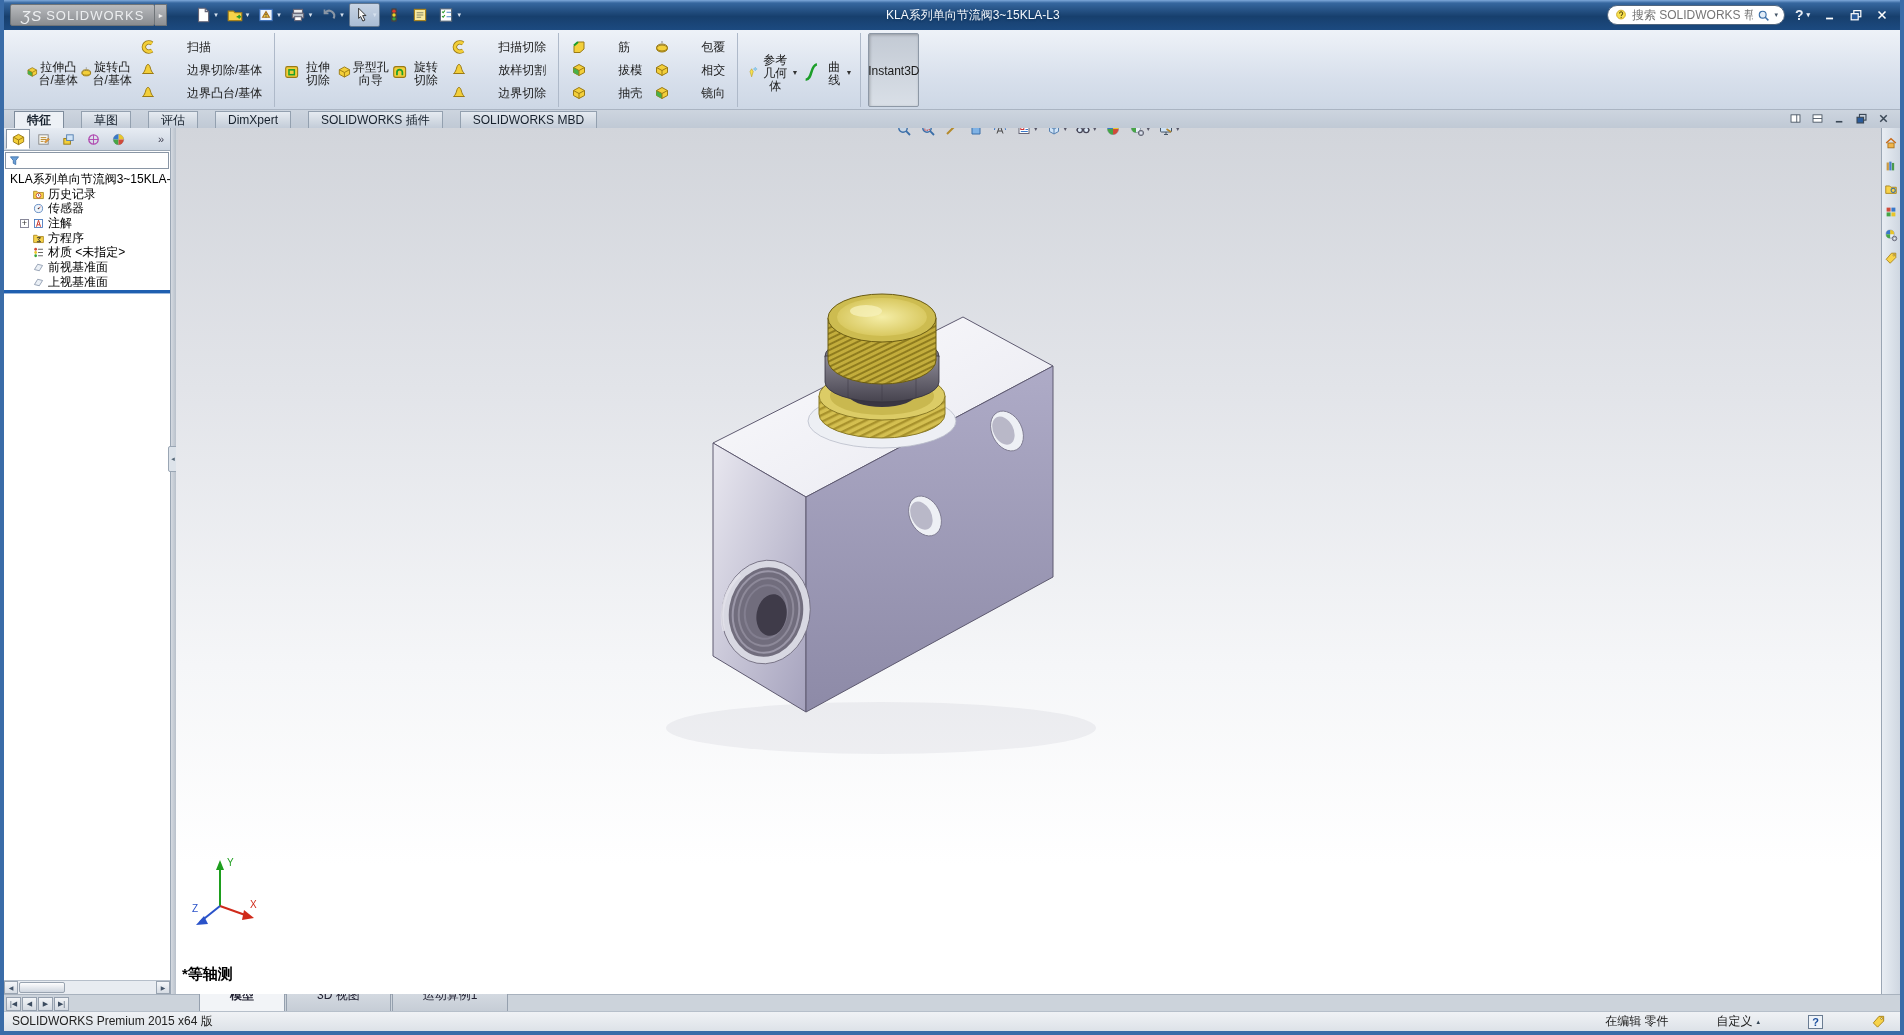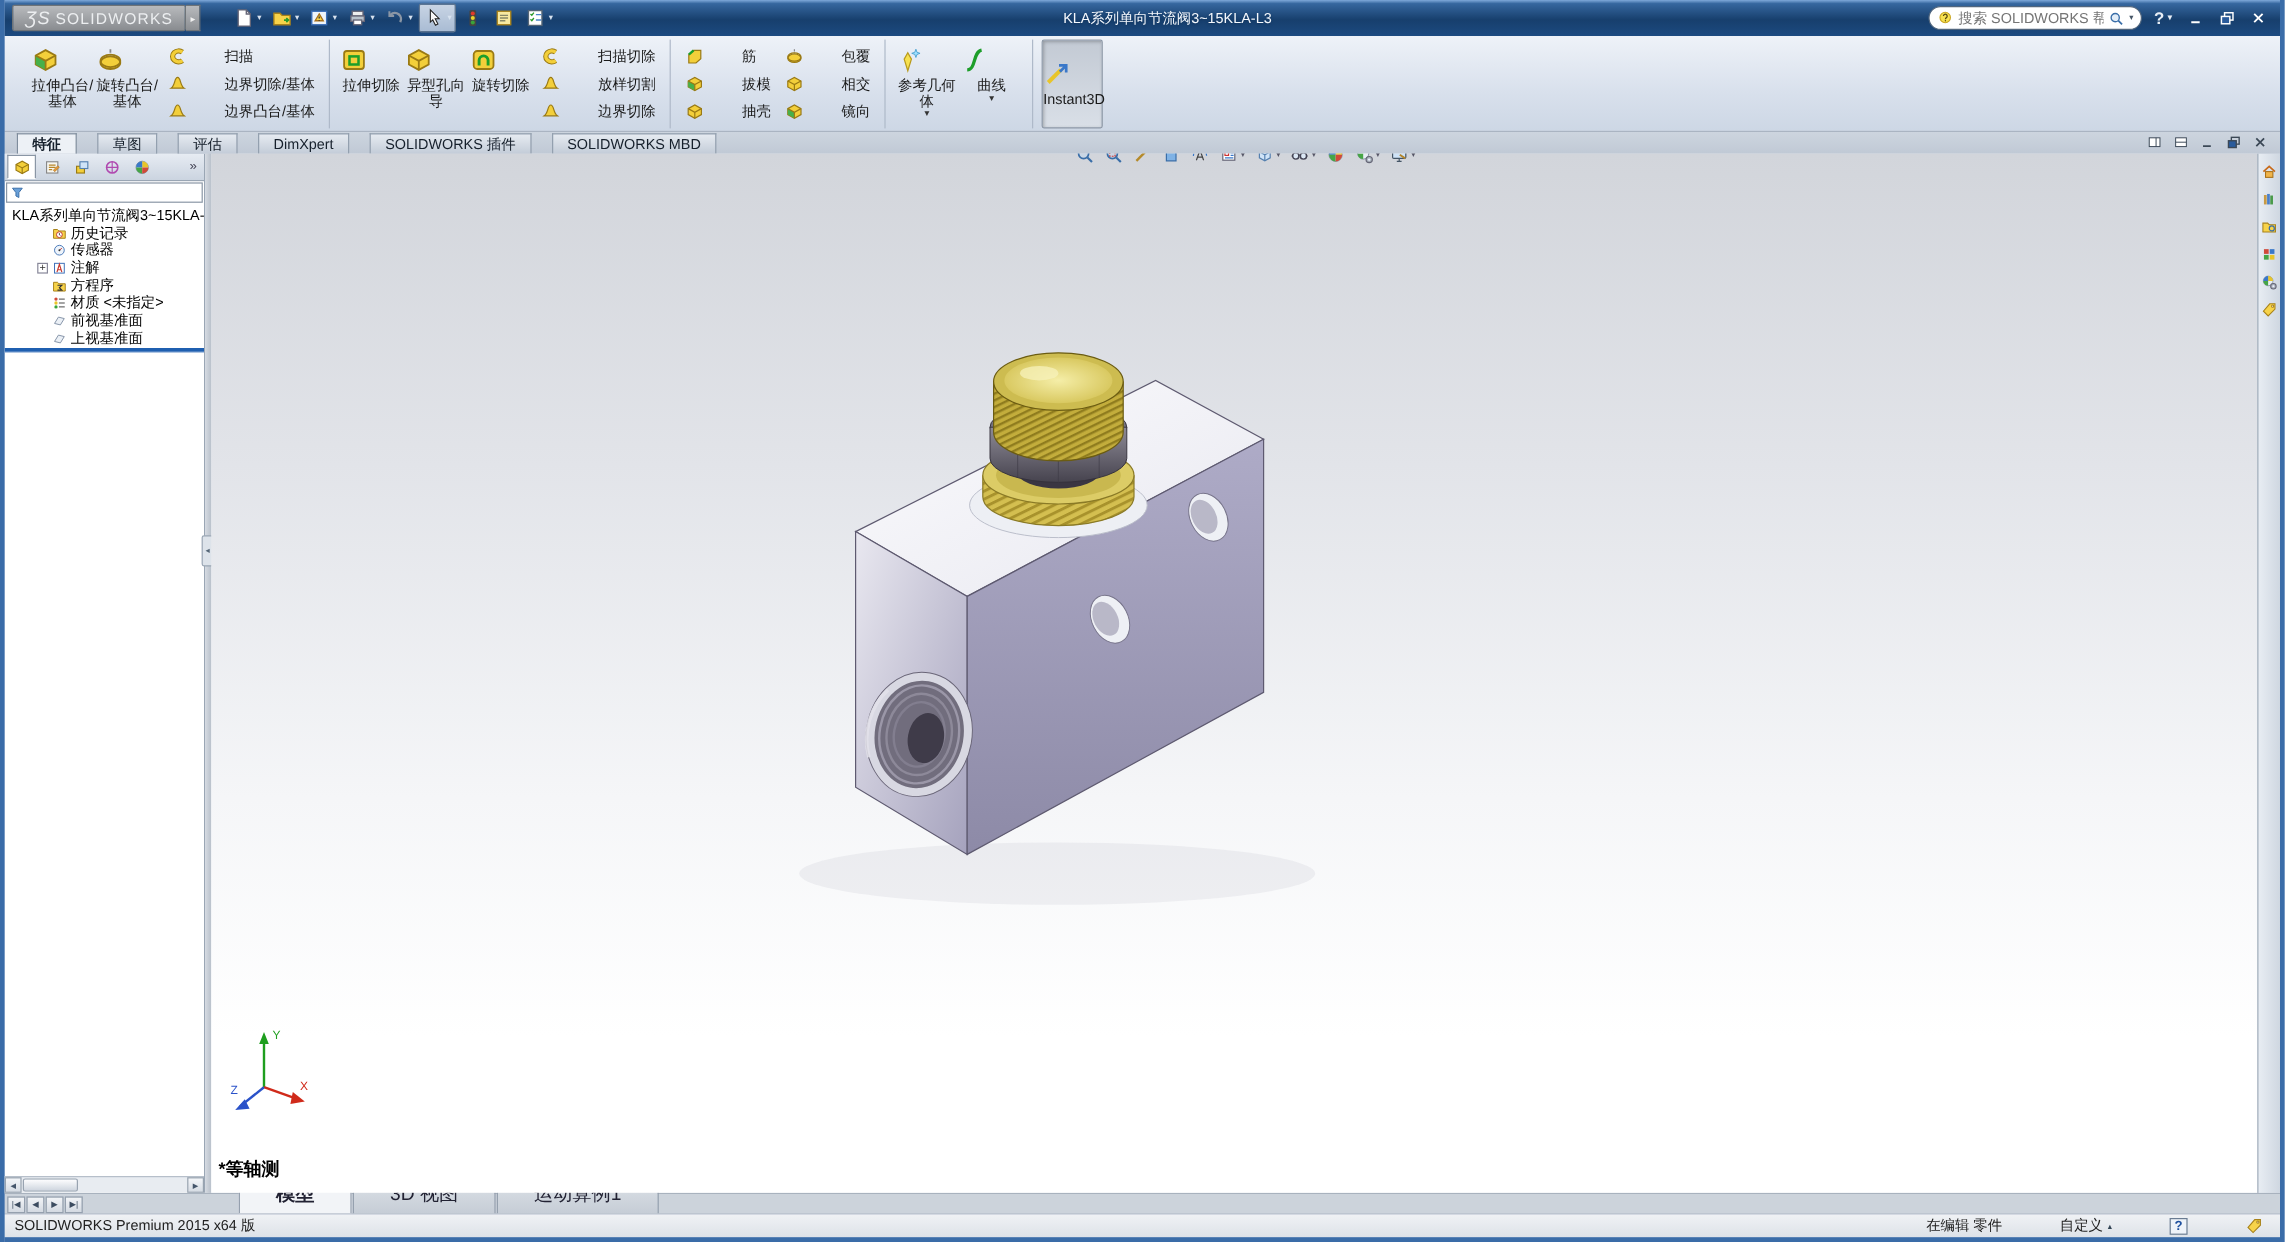--- a/index.html
+++ b/index.html
@@ -34,21 +34,21 @@
   #help-btn{color:#e8eef6;font-weight:bold;font-size:14px;display:flex;align-items:center;gap:3px;}
   #help-btn .dd{font-size:7px;}
   #winbtns{display:flex;gap:6px;margin-right:2px;}
   .winbtn{width:20px;height:16px;display:flex;align-items:center;justify-content:center;color:#fff;}
 
   
   #ribbon{height:80px;background:linear-gradient(#eef2f8,#d8e0ec 60%,#cdd7e5);display:flex;align-items:stretch;
     padding:3px 4px 2px 14px;border-bottom:1px solid #aab4c2;}
   .rgroup{display:flex;align-items:stretch;gap:2px;padding:0 7px;}
   .rgroup + .rgroup{border-left:1px solid #aeb9c9;}
-  .rlarge{width:54px;display:flex;flex-direction:column;justify-content:flex-start;
+  .rlarge{width:54px;display:flex;flex-direction:row;align-items:center;justify-content:flex-start;
     padding-top:4px;text-align:center;border:1px solid transparent;border-radius:2px;}
   .rlarge .rlabel{font-size:12px;line-height:13px;margin-top:3px;color:#1a1a1a;}
   .rlarge .rdd{font-size:7px;color:#333;margin-top:1px;}
   .rlarge.wide{width:51px;justify-content:center;padding-top:0;}
   .rlarge.pressed{background:linear-gradient(#c3cad4,#d9dfe7);border:1px solid #8d98a6;box-shadow:inset 1px 1px 3px rgba(0,0,0,.25);}
   .rstack{display:flex;flex-direction:column;justify-content:space-between;padding:3px 2px;}
   .rsmall{display:flex;align-items:center;gap:4px;height:22px;padding:0 3px;border-radius:2px;white-space:nowrap;}
   .rsmall .rlabel{font-size:12px;color:#1a1a1a;margin-left:27px;}
 
   
@@ -61,21 +61,21 @@
 
   
   #main{display:flex;height:866px;}
   #panel{width:167px;background:#fff;border-right:1px solid #9aa6b4;display:flex;flex-direction:column;}
   #panel-tabs{height:23px;background:linear-gradient(#e7ecf3,#cbd4e0);display:flex;align-items:center;padding:1px 2px;gap:1px;border-bottom:1px solid #9aa6b4;}
   .ptab{width:24px;height:20px;display:flex;align-items:center;justify-content:center;border:1px solid transparent;}
   .ptab.active{background:#fff;border:1px solid #8a96a5;border-bottom-color:#fff;}
   #panel-more{margin-left:auto;color:#445;font-size:11px;padding-right:4px;}
   #filter-row{height:17px;border:1px solid #8a96a5;margin:1px;background:#fff;display:flex;align-items:center;padding:0 2px;}
   #tree{flex:1;overflow:hidden;padding-top:2px;}
-  .trow{display:flex;align-items:center;gap:3px;height:14.7px;padding-left:27px;white-space:nowrap;font-size:12px;color:#000;}
+  .trow{display:flex;align-items:center;gap:3px;height:14.7px;padding-left:16px;white-space:nowrap;font-size:12px;color:#000;}
   .trow.root{padding-left:3px;}
   .texp{width:9px;height:9px;border:1px solid #889;background:#fff;font-size:9px;line-height:7px;text-align:center;color:#333;flex:none;}
   .tleaf{width:9px;flex:none;}
   #rollback{height:3px;background:#1f5fb0;margin:3px 0 0 0;box-shadow:0 1px 0 #9db9dd;}
   #panel-hscroll{height:14px;background:#e8ecf1;border-top:1px solid #b6bfca;display:flex;align-items:center;}
   .sarrow{width:14px;height:13px;background:linear-gradient(#f4f6f9,#d6dce4);border:1px solid #98a3b0;
     font-size:6px;display:flex;align-items:center;justify-content:center;color:#45566b;}
   #hthumb{width:46px;height:11px;background:linear-gradient(#fdfdfe,#cfd6df);border:1px solid #98a3b0;border-radius:2px;margin-left:1px;}
   #panel-hscroll .spacer{flex:1;}
   #splitter{width:5px;background:linear-gradient(90deg,#d5dae1,#b9c1cb);position:relative;}
@@ -93,21 +93,21 @@
 
   
   #taskstrip{width:19px;background:linear-gradient(90deg,#e8edf3,#cfd7e1);border-left:1px solid #9aa6b4;
     display:flex;flex-direction:column;align-items:center;padding-top:8px;gap:9px;}
 
   
   #bottomtabs{height:17px;background:#ccd3db;display:flex;align-items:flex-end;border-top:1px solid #a8b2be;}
   .navbtn{width:15px;height:14px;background:linear-gradient(#f2f4f7,#d4dae2);border:1px solid #95a0ae;
     font-size:7px;display:flex;align-items:center;justify-content:center;color:#3c4c60;margin-top:1px;}
   #bottomtabs .gap{width:130px;}
-  .btab{height:16px;display:flex;align-items:center;padding:16px 30px;font-size:16px;background:linear-gradient(#dfe4ea,#c6cdd6);
+  .btab{height:16px;display:flex;align-items:center;padding:16px 30px;font-size:12px;background:linear-gradient(#dfe4ea,#c6cdd6);
     border:1px solid #95a0ae;border-bottom:none;margin-right:1px;color:#223;}
   .btab.active{background:#f2f4f7;font-weight:bold;}
 
   
   #statusbar{height:20px;background:linear-gradient(#f0f2f5,#dde2e8);display:flex;align-items:center;padding:0 8px;
     border-top:1px solid #b6bfca;font-size:12px;color:#222;}
   #status-right{margin-left:auto;display:flex;align-items:center;gap:48px;}
   #status-custom{display:flex;align-items:center;gap:4px;}
   #status-custom .dd{font-size:7px;color:#345;}
   #status-help{width:15px;height:14px;border:1px solid #6a7c92;background:#eef3f9;color:#1d4f9e;font-weight:bold;

